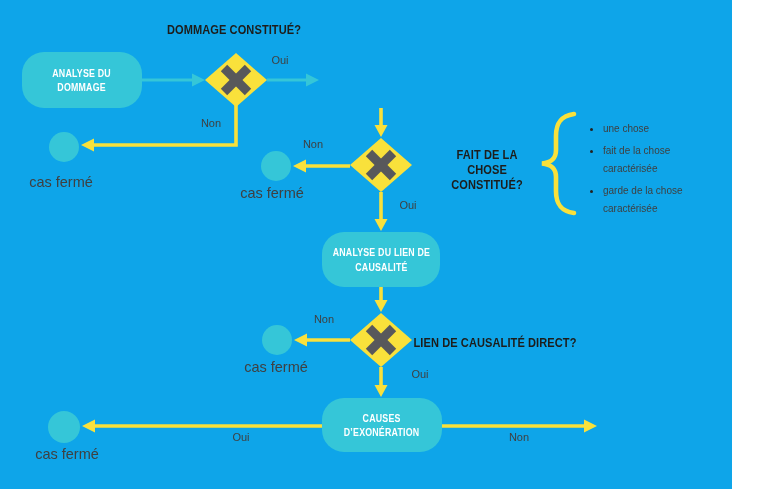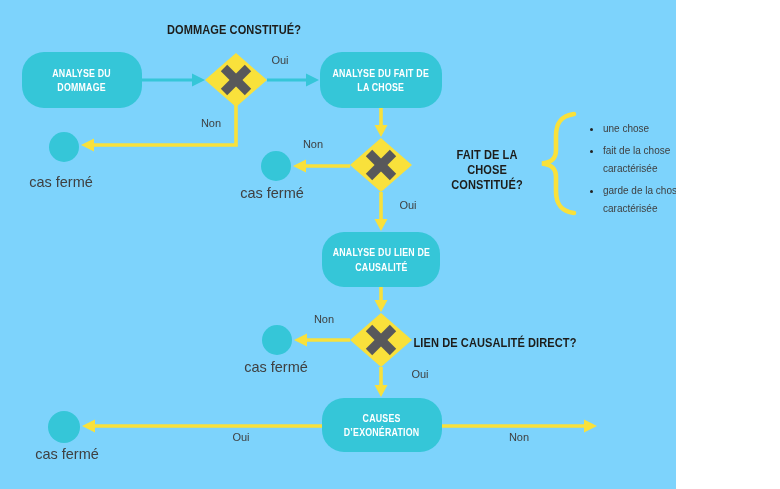--- a/index.html
+++ b/index.html
@@ -8,23 +8,23 @@
     --color-x-gray: #58585b;
     --color-label-dark: #1d1d1b;
     --color-text-gray: #3f4041;
     --color-white: #ffffff;
   }
   * { margin: 0; padding: 0; box-sizing: border-box; }
   html, body { background: #ffffff; }
   body { font-family: "Liberation Sans", sans-serif; }
   .canvas {
     position: relative;
-    width: 676px;
+    width: 732px;
     height: 489px;
-    background: #7dd3fc;
+    background: #0ea5e9;
     overflow: hidden;
   }
   .shape-layer { position: absolute; left: 0; top: 0; }
   .line-teal   { stroke: var(--color-teal); stroke-width: 3.2; fill: none; }
   .line-yellow { stroke: var(--color-yellow); stroke-width: 3.6; fill: none; }
   .head-teal   { fill: var(--color-teal); stroke: none; }
   .head-yellow { fill: var(--color-yellow); stroke: none; }
   .diamond     { fill: var(--color-yellow); stroke: none; }
   .xmark       { stroke: var(--color-x-gray); stroke-width: 9; stroke-linecap: butt; }
   .node-circle { fill: var(--color-teal); stroke: none; }
@@ -166,26 +166,20 @@
   <div class="q-label q-nowrap" style="left:495px; top:335px;">
     <span>LIEN DE CAUSALITÉ DIRECT?</span>
   </div>
 
   <div class="node-box" style="left:22px; top:52px; width:120px; height:56px;">
     <span class="cond">
       <span style="display:block">ANALYSE DU</span>
       <span style="display:block">DOMMAGE</span>
     </span>
   </div>
-  <div class="node-box" style="left:320px; top:52px; width:122px; height:56px;">
-    <span class="cond">
-      <span style="display:block">ANALYSE DU FAIT DE</span>
-      <span style="display:block">LA CHOSE</span>
-    </span>
-  </div>
   <div class="node-box" style="left:322px; top:232px; width:118px; height:55px;">
     <span class="cond">
       <span style="display:block">ANALYSE DU LIEN DE</span>
       <span style="display:block">CAUSALITÉ</span>
     </span>
   </div>
   <div class="node-box" style="left:322px; top:398px; width:120px; height:54px;">
     <span class="cond">
       <span style="display:block">CAUSES</span>
       <span style="display:block">D’EXONÉRATION</span>

